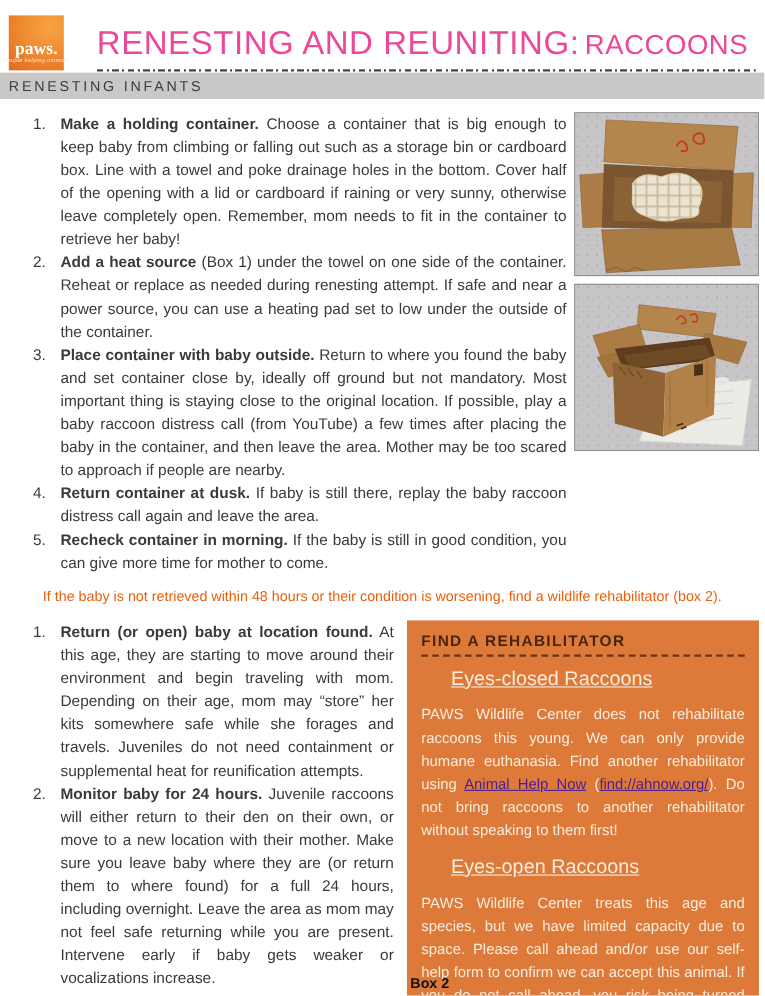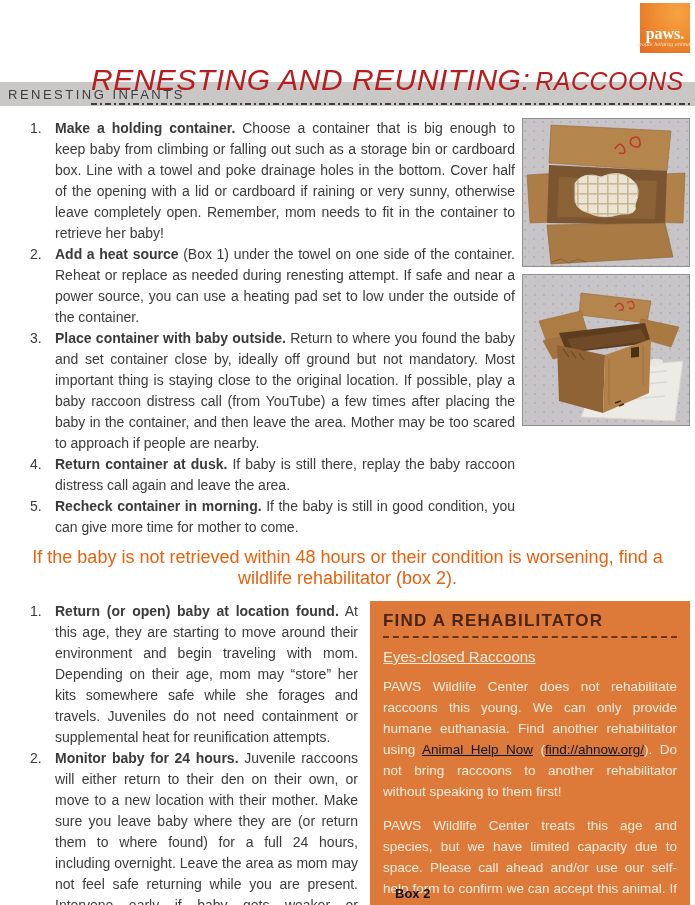--- a/index.html
+++ b/index.html
@@ -5,80 +5,80 @@
   * { margin:0; padding:0; box-sizing:border-box; }
   html,body { background:#ffffff; }
   body {
     width:695px; height:905px; overflow:hidden;
     font-family:"Liberation Sans", sans-serif;
     color:#3a3a3a; position:relative;
   }
   .page { width:695px; height:905px; position:relative; }
 
   
-  .header { display:flex; align-items:flex-end; padding:3px 5px 0 8px; height:64px;flex-direction:column; }
+  .header { display:flex; align-items:center; padding:14px 5px 0 8px; height:64px; }
   .logo {
     width:50px; height:50px; flex-shrink:0;
     background:radial-gradient(circle at 75% 20%, #f7a344 0%, #ef8c30 45%, #e06a22 100%);
     display:flex; flex-direction:column; justify-content:flex-end; align-items:center;
     padding-bottom:5px;
   }
   .logo .brand { font-family:"Liberation Serif", serif; font-weight:bold; color:#fff; font-size:16px; line-height:14px; }
   .logo .tagline { font-family:"DejaVu Serif", serif; font-style:italic; color:#fde8cf; font-size:5px; line-height:7px; white-space:nowrap; }
   .titlewrap { flex:1; margin-left:30px; padding-top:10px; }
-  .title { font-weight:300; color:#b91c1c; letter-spacing:0.5px; white-space:nowrap;font-style:italic; }
+  .title { font-weight:300; color:#ec4899; letter-spacing:0.5px; white-space:nowrap; }
   .title .main { font-size:30px; }
   .title .sub  { font-size:25px; }
   .title-rule {
     margin-top:6px; height:2px; width:599px;
     background:repeating-linear-gradient(90deg,#3d3d3d 0 6px, transparent 6px 9px, #3d3d3d 9px 11px, transparent 11px 14px);
   }
 
   
   .section-bar {
     background:#c9c8c6; color:#3d3d3d; height:24px;
     display:flex; align-items:center; padding-left:8px;
     font-size:13px; letter-spacing:2.5px;
   }
-  .bar1 { margin-top:18px; }
+  .bar1 { margin-top:2px; }
   .bar2 { margin-top:14px; }
 
   
   .section1 { display:flex; padding:12px 5px 0 30px; }
   .steps { flex:1; }
   .step { display:flex; margin:0; }
   .step .num { width:25px; flex-shrink:0; font-size:14px; line-height:21px; }
   .step .step-body { flex:1; text-align:justify; font-size:14px; line-height:21px; }
   .step .step-body b { font-weight:bold; }
   .photos { width:168px; margin-left:7px; flex-shrink:0; }
   .photo { width:168px; border:1px solid #8f8f8f; background:#c7c5c8; }
   .photo + .photo { margin-top:7px; }
   .photo svg { display:block; }
 
-  .warning { color:#e8610e; font-size:18px; line-height:21px; }
+  .warning { color:#e8610e; font-size:13px; line-height:21px; }
   .warning1 { text-align:center; margin-top:9px; padding:0 20px; }
 
   
   .section2 { display:flex; padding:12px 5px 0 30px; align-items:flex-start; }
   .leftcol { flex:1; margin-right:12px; }
 
   
   .orange-box {
     width:320px; min-height:378px; flex-shrink:0;
     background:#dd7a3a; padding:10px 13px 14px 13px;
     display:flex; flex-direction:column;
   }
-  .ob-title { color:#4a2410; font-weight:bold; font-size:17px; letter-spacing:1.2px; }
+  .ob-title { color:#4a2410; font-weight:bold; font-size:14px; letter-spacing:1.2px; }
   .ob-rule { border-top:2px dashed #6b3413; margin:5px 0 10px 0; }
-  .ob-subhead { color:#f8ecdc; font-size:15px; text-decoration:underline; margin-bottom:11px; }
+  .ob-subhead { color:#f8ecdc; font-size:18px; text-decoration:underline; margin-bottom:11px;margin-left:27px; }
   .ob-body { color:#f8ecdc; font-size:13.5px; line-height:21px; text-align:justify; margin-bottom:13px; }
-  .ob-link { color:#0f172a; text-decoration:underline; cursor:pointer; }
+  .ob-link { color:#4c1d95; text-decoration:underline; cursor:pointer; }
 
   .box2-caption {
-    position:absolute; left:395px; bottom:4px;
+    position:absolute; left:373px; bottom:4px;
     font-weight:bold; font-size:13px; color:#111;
   }
 </style>
 </head>
 <body>
 
 <div class="page">
 
   <div class="header">
     <div class="logo">
@@ -193,20 +193,21 @@
         <span class="step-body"><b>Monitor baby for 24 hours.</b><span>  Juvenile raccoons will either return to their den on their own, or move to a new location with their mother.  Make sure you leave baby where they are (or return them to where found) for a full 24 hours, including overnight.  Leave the area as mom may not feel safe returning while you are present.  Intervene early if baby gets weaker or vocalizations increase.</span></span>
       </div>
 
     </div>
 
     <div class="orange-box">
       <div class="ob-title">FIND A REHABILITATOR</div>
       <div class="ob-rule"></div>
       <div class="ob-subhead">Eyes-closed Raccoons</div>
       <div class="ob-body"><span>PAWS Wildlife Center does not rehabilitate raccoons this young.  We can only provide humane euthanasia.  Find another rehabilitator using </span><span class="ob-link">Animal Help Now</span><span> (</span><span class="ob-link">find://ahnow.org/</span><span>).  Do not bring raccoons to another rehabilitator without speaking to them first!</span></div>
+      <div class="ob-subhead">Eyes-open Raccoons</div>
       <div class="ob-body">PAWS Wildlife Center treats this age and species, but we have limited capacity due to space.  Please call ahead and/or use our self-help form to confirm we can accept this animal.  If you do not call ahead, you risk being turned away for space.</div>
 
     </div>
   </div>
 
   <div class="box2-caption">Box 2</div>
 
 </div>
 
 </body></html>

